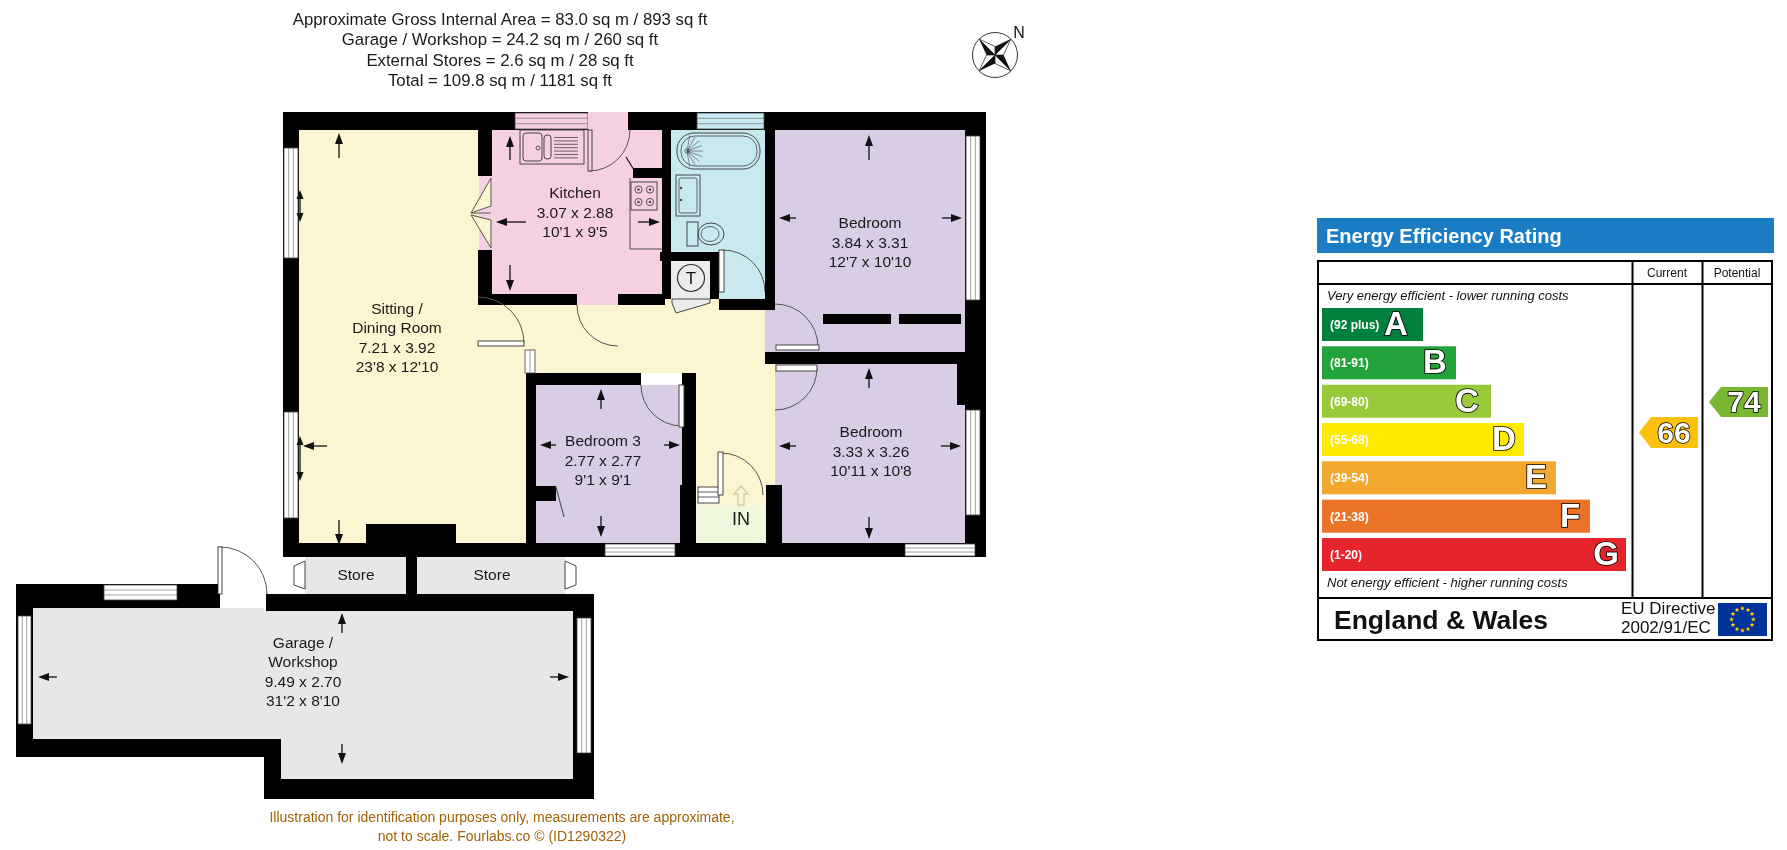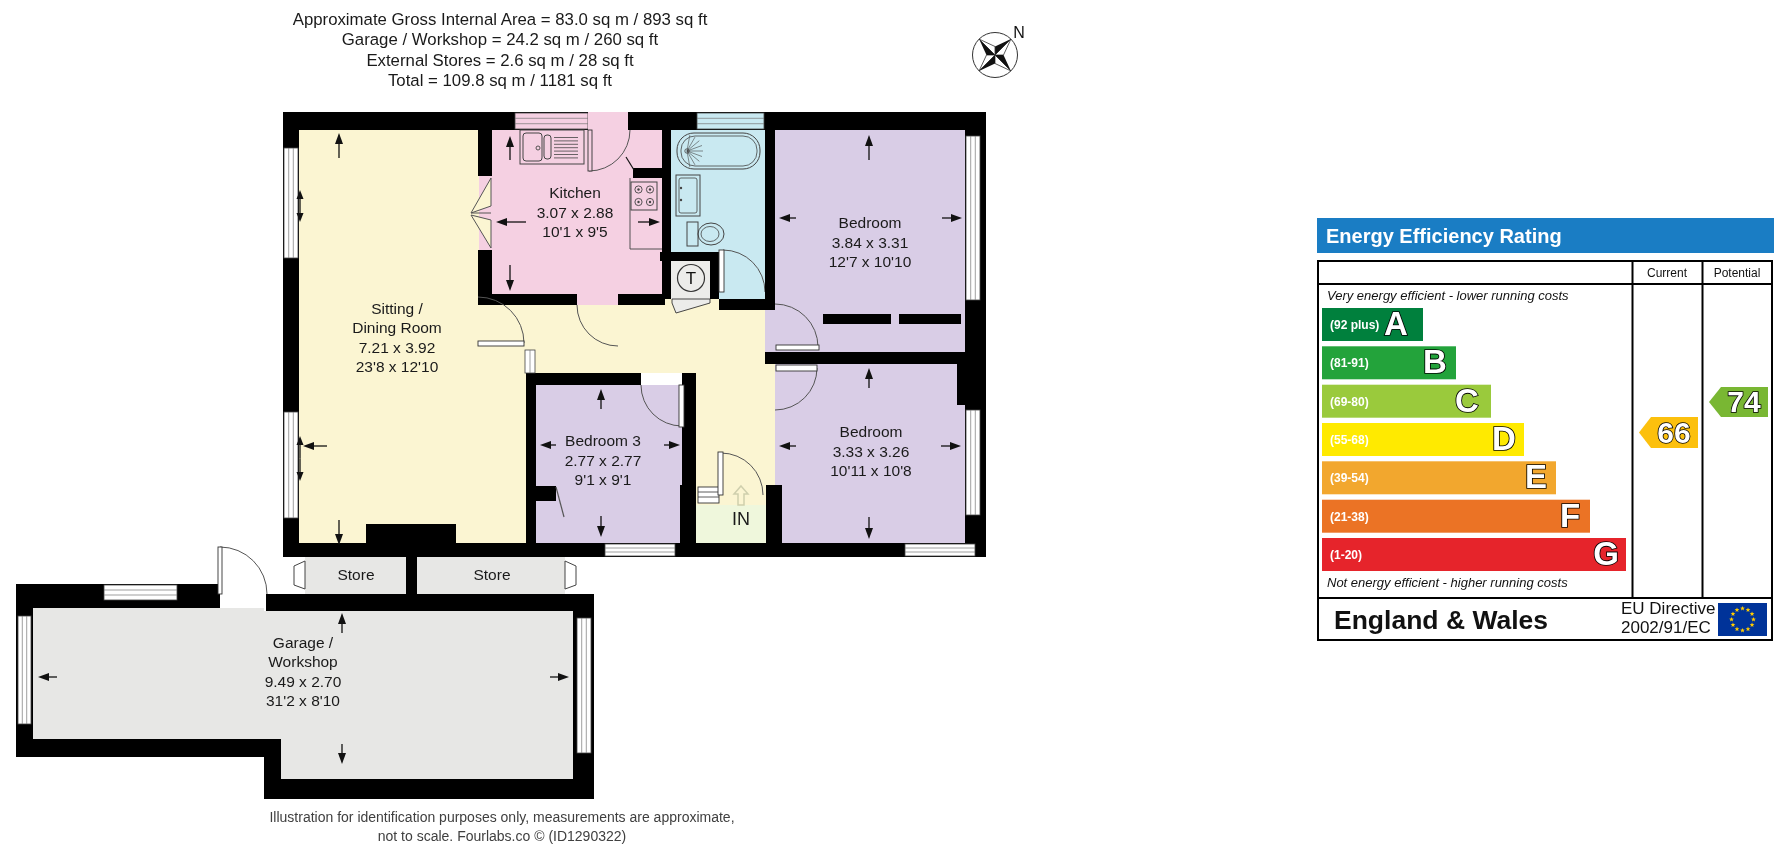--- a/index.html
+++ b/index.html
@@ -1,19 +1,19 @@
 <!DOCTYPE html>
 <html><head><meta charset="utf-8"><style>
 html,body{margin:0;padding:0;background:#fff;width:1787px;height:850px;overflow:hidden;
 font-family:"Liberation Sans",sans-serif;}
 .page{position:relative;width:1787px;height:850px;background:#fff;padding-left:25px;}
 .hdr{position:absolute;left:150px;top:10px;width:700px;text-align:center;
 font-size:16.8px;line-height:20.3px;color:#1a1a1a;}
 .ftr{position:absolute;left:152px;top:808px;width:700px;text-align:center;
-font-size:14px;line-height:19px;color:#404040;}
+font-size:14px;line-height:19px;color:#a16207;}
 .plan{position:absolute;left:0;top:0;}
 .epc{position:absolute;left:1300px;top:200px;}
 </style></head><body>
 <div class="page">
 <div class="hdr">Approximate Gross Internal Area = 83.0 sq m / 893 sq ft<br>
 Garage / Workshop = 24.2 sq m / 260 sq ft<br>
 External Stores = 2.6 sq m / 28 sq ft<br>
 Total = 109.8 sq m / 1181 sq ft</div>
 <svg class="plan" width="1045" height="850" viewBox="0 0 1045 850">
       <rect x="299" y="130" width="666" height="413" fill="#fbf5d2"></rect>

